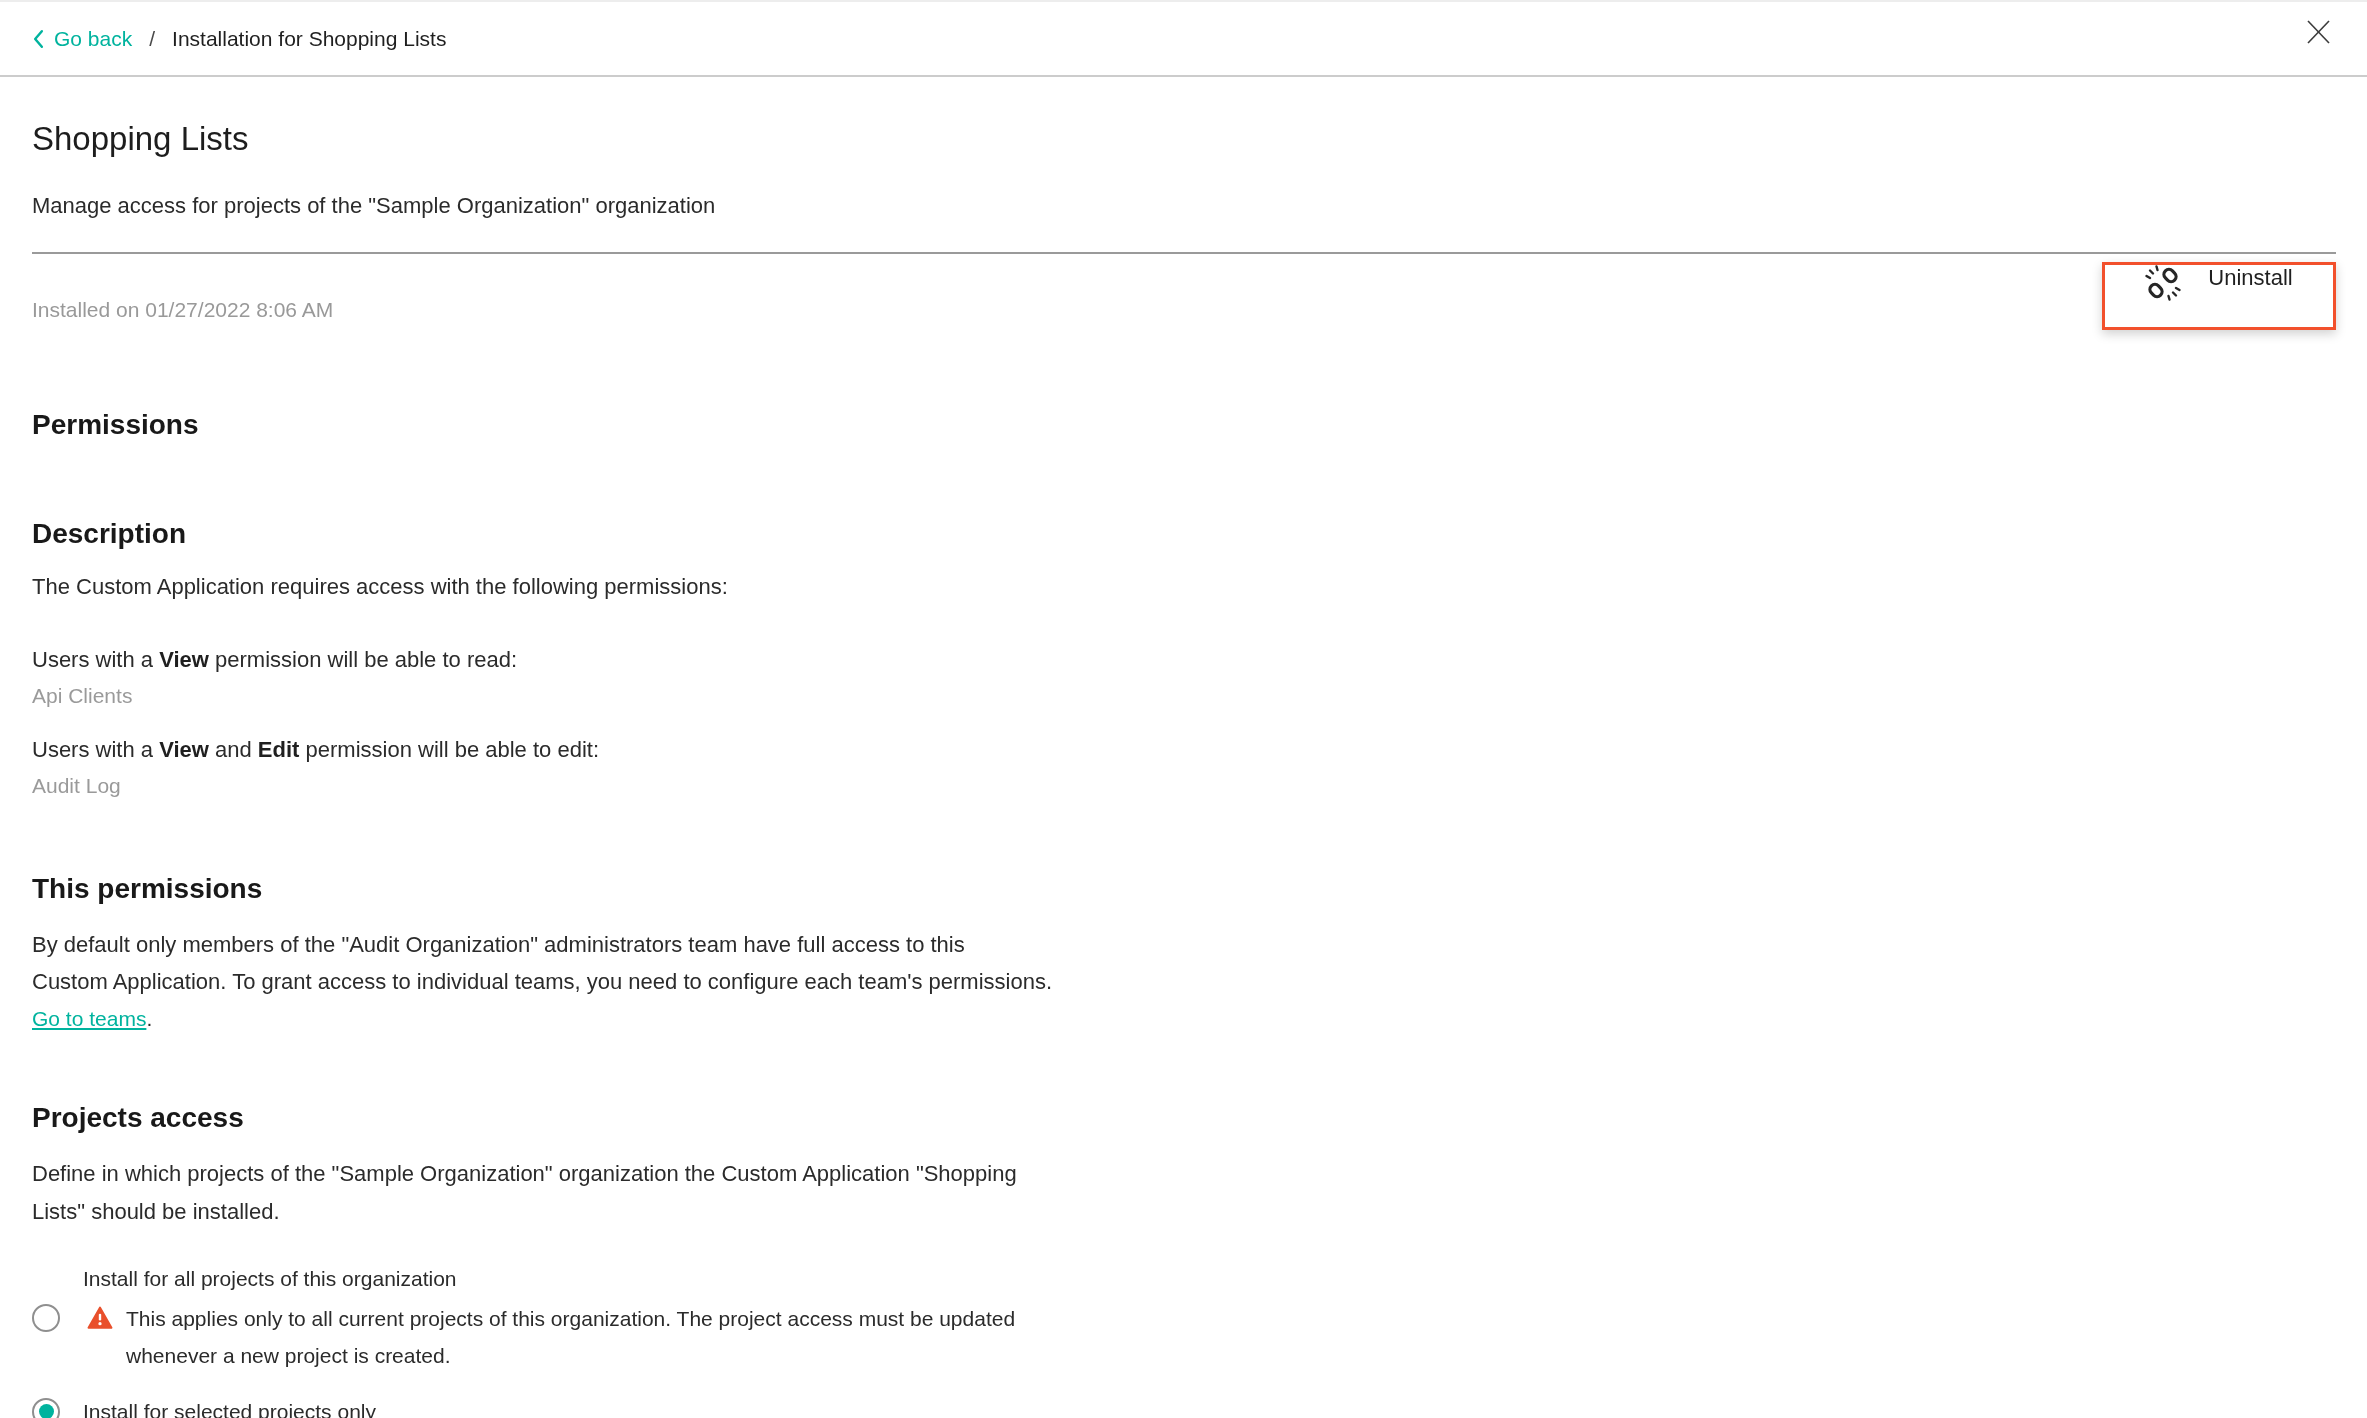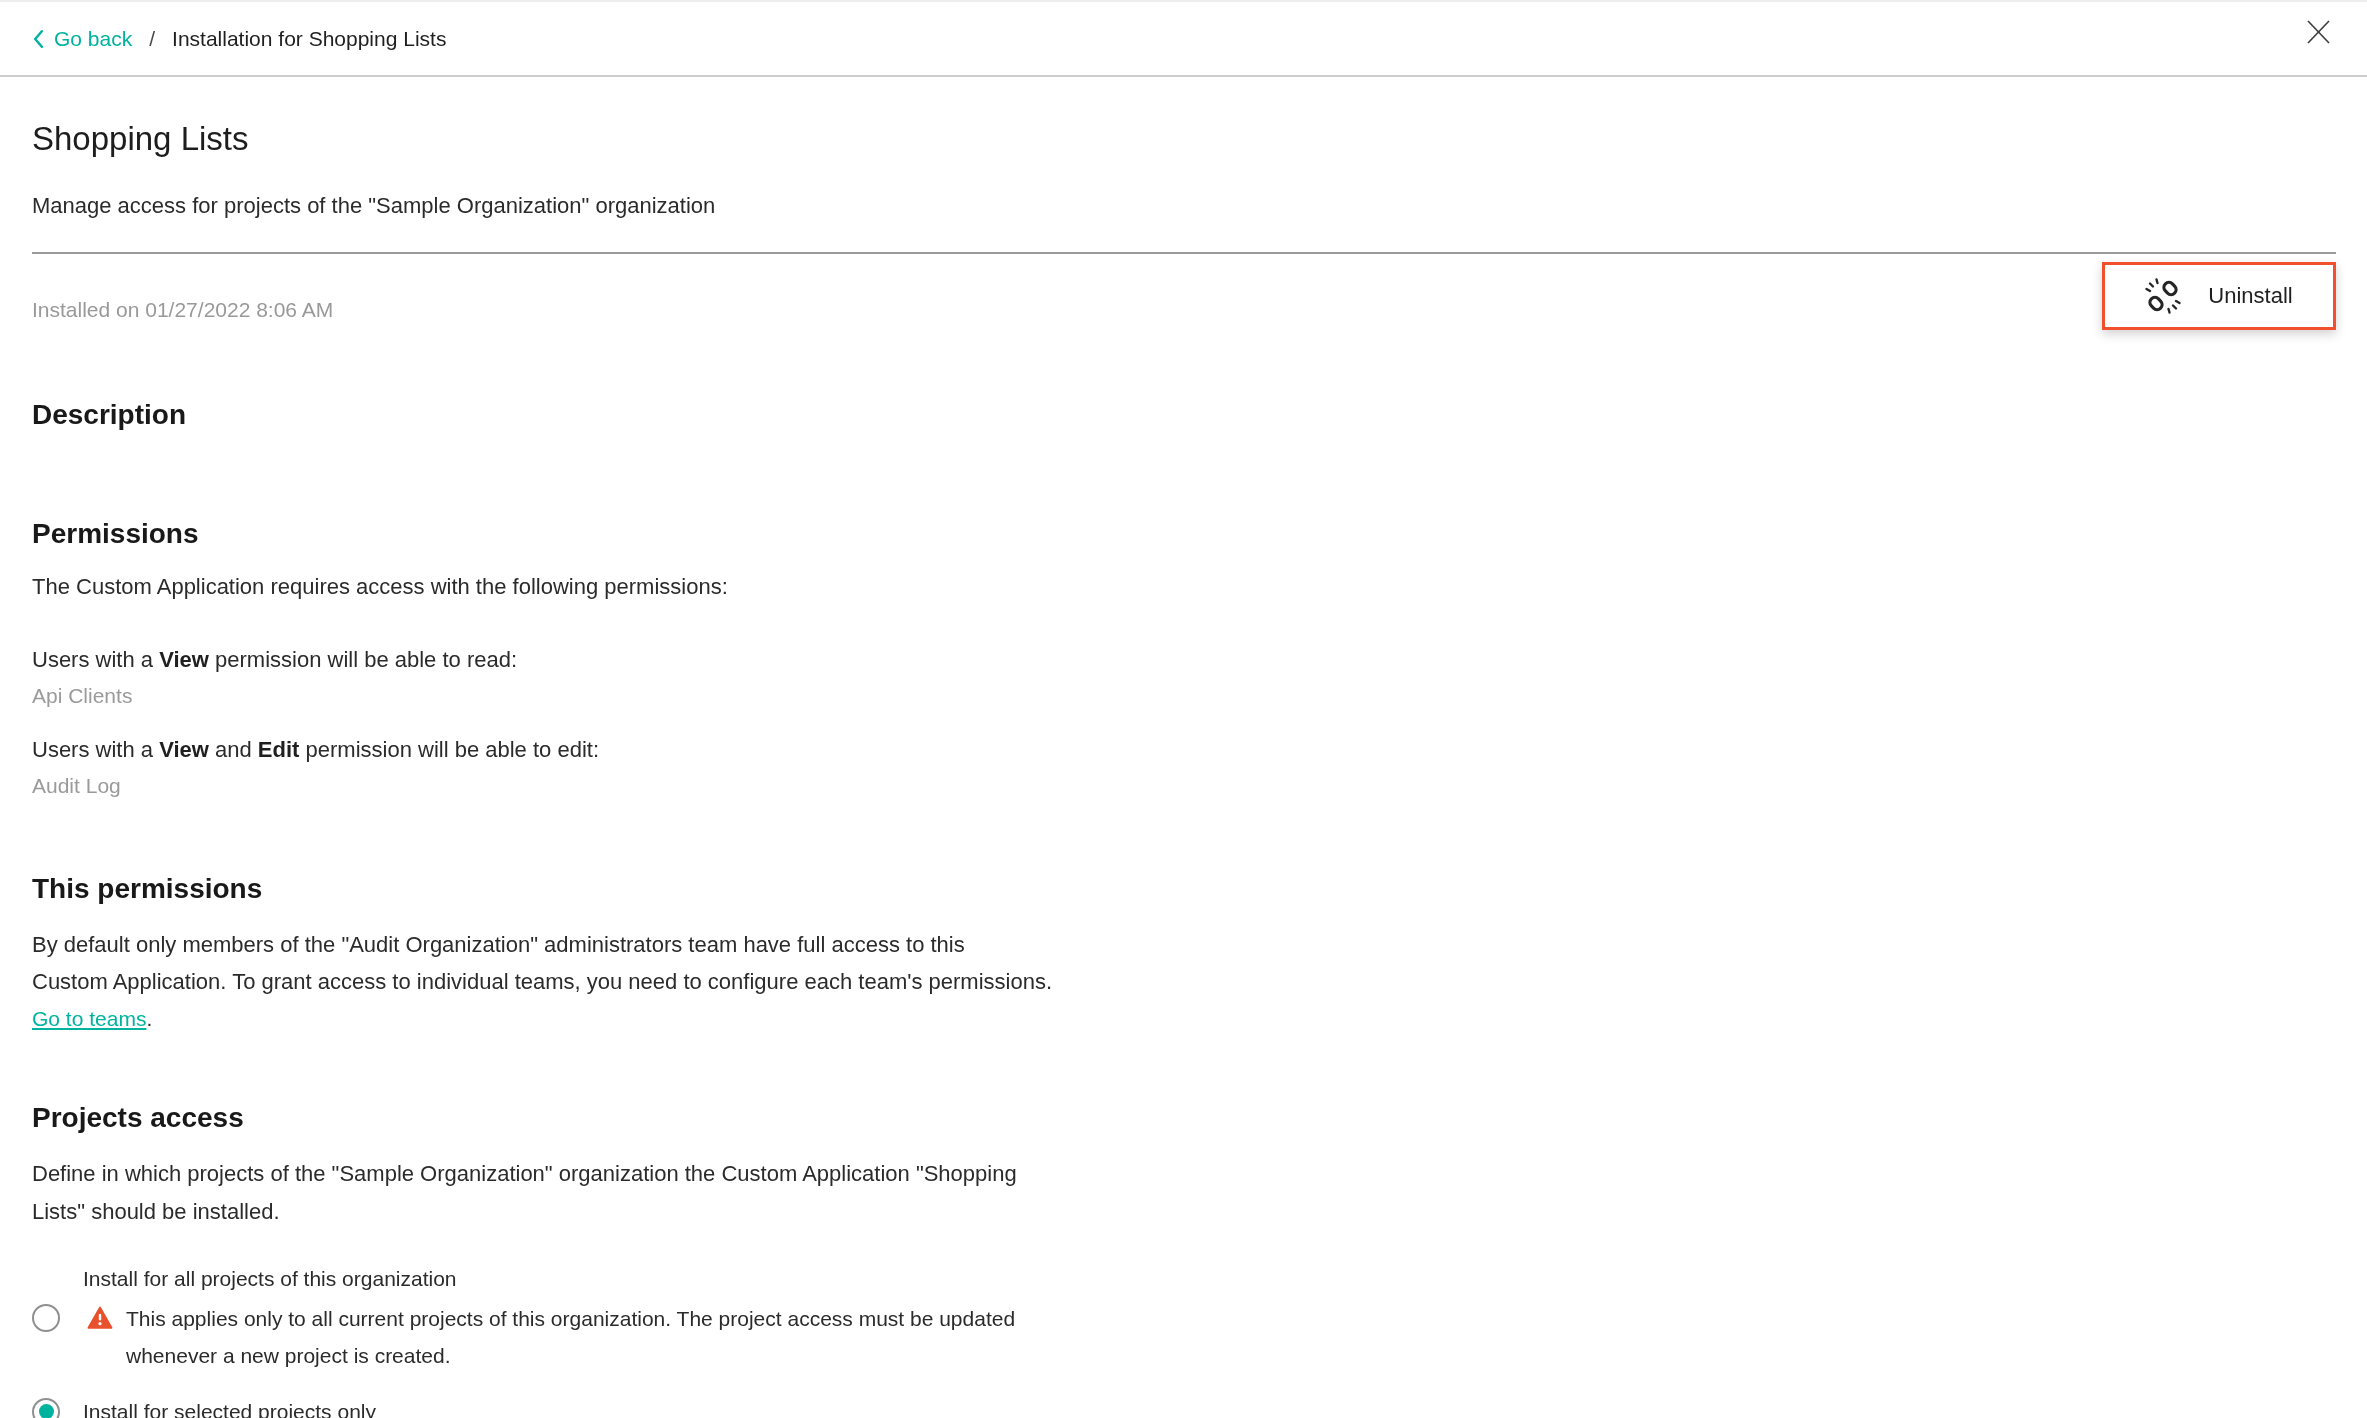--- a/index.html
+++ b/index.html
@@ -56,21 +56,21 @@
   .radio.selected .dot { background:#00b39e; }
   .warn-wrap { display:flex; align-items:flex-start; margin-left:27px; }
   .warn-icon { flex:none; margin-top:5px; }
   .warn-text { margin-left:13px; font-size:21px; color:#2b2b2b; line-height:37px; max-width:1160px; }
   .option-row .radio { margin-top:4px; }
   .option-row.second .radio { margin-top:0; }
   .option2-label { margin-left:23px; font-size:21px; color:#2b2b2b; }
 
   
   .uninstall-box { position:absolute; top:143px; right:31px; width:234px; height:68px;
-    border:3px solid #f2502c; background:#ffffff; display:flex; align-items:center;
+    border:3px solid #f2502c; background:#ffffff; display:flex; align-items:flex-start;
     justify-content:center; gap:27px; cursor:pointer;
     box-shadow:0 4px 10px rgba(0,0,0,0.18); }
   .uninstall-label { font-size:22px; color:#1f1f1f; }
 </style>
 </head>
 <body>
 
 <div class="topbar">
   <div class="goback">
     <span style="display:flex;">
@@ -112,23 +112,23 @@
       </svg>
     </span>
     <span class="uninstall-label">Uninstall</span>
   </div>
 
   <div class="page-title">Shopping Lists</div>
   <div class="subtitle">Manage access for projects of the "Sample Organization" organization</div>
   <div class="divider"></div>
   <div class="installed-on">Installed on 01/27/2022 8:06 AM</div>
 
+  <h2 class="section-heading heading-permissions">Permissions</h2>
+
   <h2 class="section-heading heading-description">Description</h2>
-
-  <h2 class="section-heading heading-permissions">Permissions</h2>
   <div class="body-text perm-intro">The Custom Application requires access with the following permissions:</div>
 
   <div class="body-text perm-line"><span>Users with a </span><b>View</b><span> permission will be able to read:</span></div>
   <div class="perm-value">Api Clients</div>
 
   <div class="body-text perm-line second"><span>Users with a </span><b>View</b><span> and </span><b>Edit</b><span> permission will be able to edit:</span></div>
   <div class="perm-value">Audit Log</div>
 
   <h2 class="section-heading heading-team">This permissions</h2>
   <div class="body-text multiline team-body">By default only members of the "Audit Organization" administrators team have full access to this

